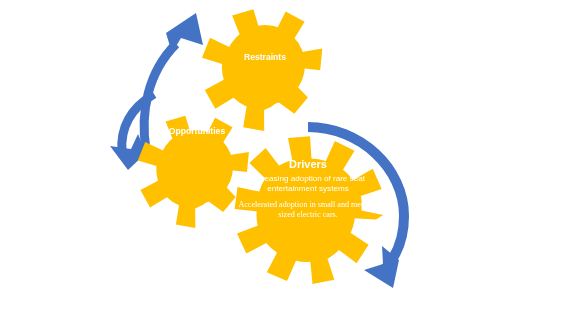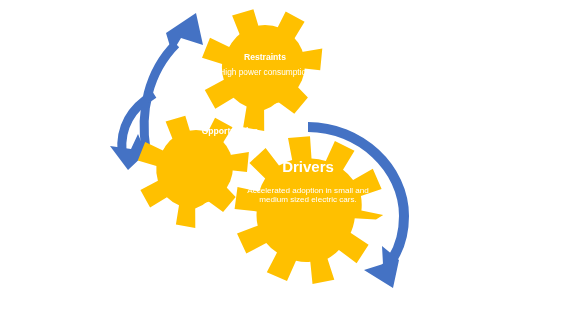--- a/index.html
+++ b/index.html
@@ -19,24 +19,24 @@
     pointer-events:none;
     user-select:none;
   }
   .gear-title{font-weight:700;display:block;}
   .gear-body{display:block;}
   
   #lbl-restraints{left:202px;top:52px;width:126px;font-size:8.3px;}
   #lbl-restraints .gear-title{font-size:8.6px;margin-bottom:6px;}
   
   #lbl-opportunities{left:136px;top:126px;width:122px;font-size:8.3px;}
-  #lbl-opportunities .gear-title{font-size:8.6px;margin-bottom:5px;text-align:right;}
+  #lbl-opportunities .gear-title{font-size:8.6px;margin-bottom:5px;}
   
   #lbl-drivers{left:238px;top:158px;width:140px;font-size:8.1px;}
-  #lbl-drivers .gear-title{font-size:15px;margin-bottom:10px;}
+  #lbl-drivers .gear-title{font-size:11px;margin-bottom:3px;}
   #lbl-drivers .gear-body + .gear-body{margin-top:7px;font-family:Liberation Serif, serif;}
 </style>
 </head>
 <body>
 
 <div id="canvas">
 
   <svg class="stage" viewBox="0 0 572 319" xmlns="http://www.w3.org/2000/svg">
 
     <g>
@@ -120,25 +120,25 @@
         A 46 46 0 0 1 353.1 180.0
         L 372.8 168.7 L 381.6 188.9 L 360.9 196.1
         A 46 46 0 0 1 361.4 210.4
         L 383.2 214.9 Z"></path>
       <circle cx="308" cy="213" r="47" fill="#FFC000"></circle>
     </g>
   </svg>
 
   <div class="gear-label" id="lbl-restraints">
     <span class="gear-title">Restraints</span>
-    <span class="gear-body">High power consumption</span>
   </div>
 
   <div class="gear-label" id="lbl-opportunities">
     <span class="gear-title">Opportunities</span>
   </div>
 
   <div class="gear-label" id="lbl-drivers">
     <span class="gear-title">Drivers</span>
+    <span class="gear-body">Increasing adoption of rare seat entertainment systems</span>
     <span class="gear-body">Accelerated adoption in small and medium sized electric cars.</span>
   </div>
 
 </div>
 
 </body></html>

